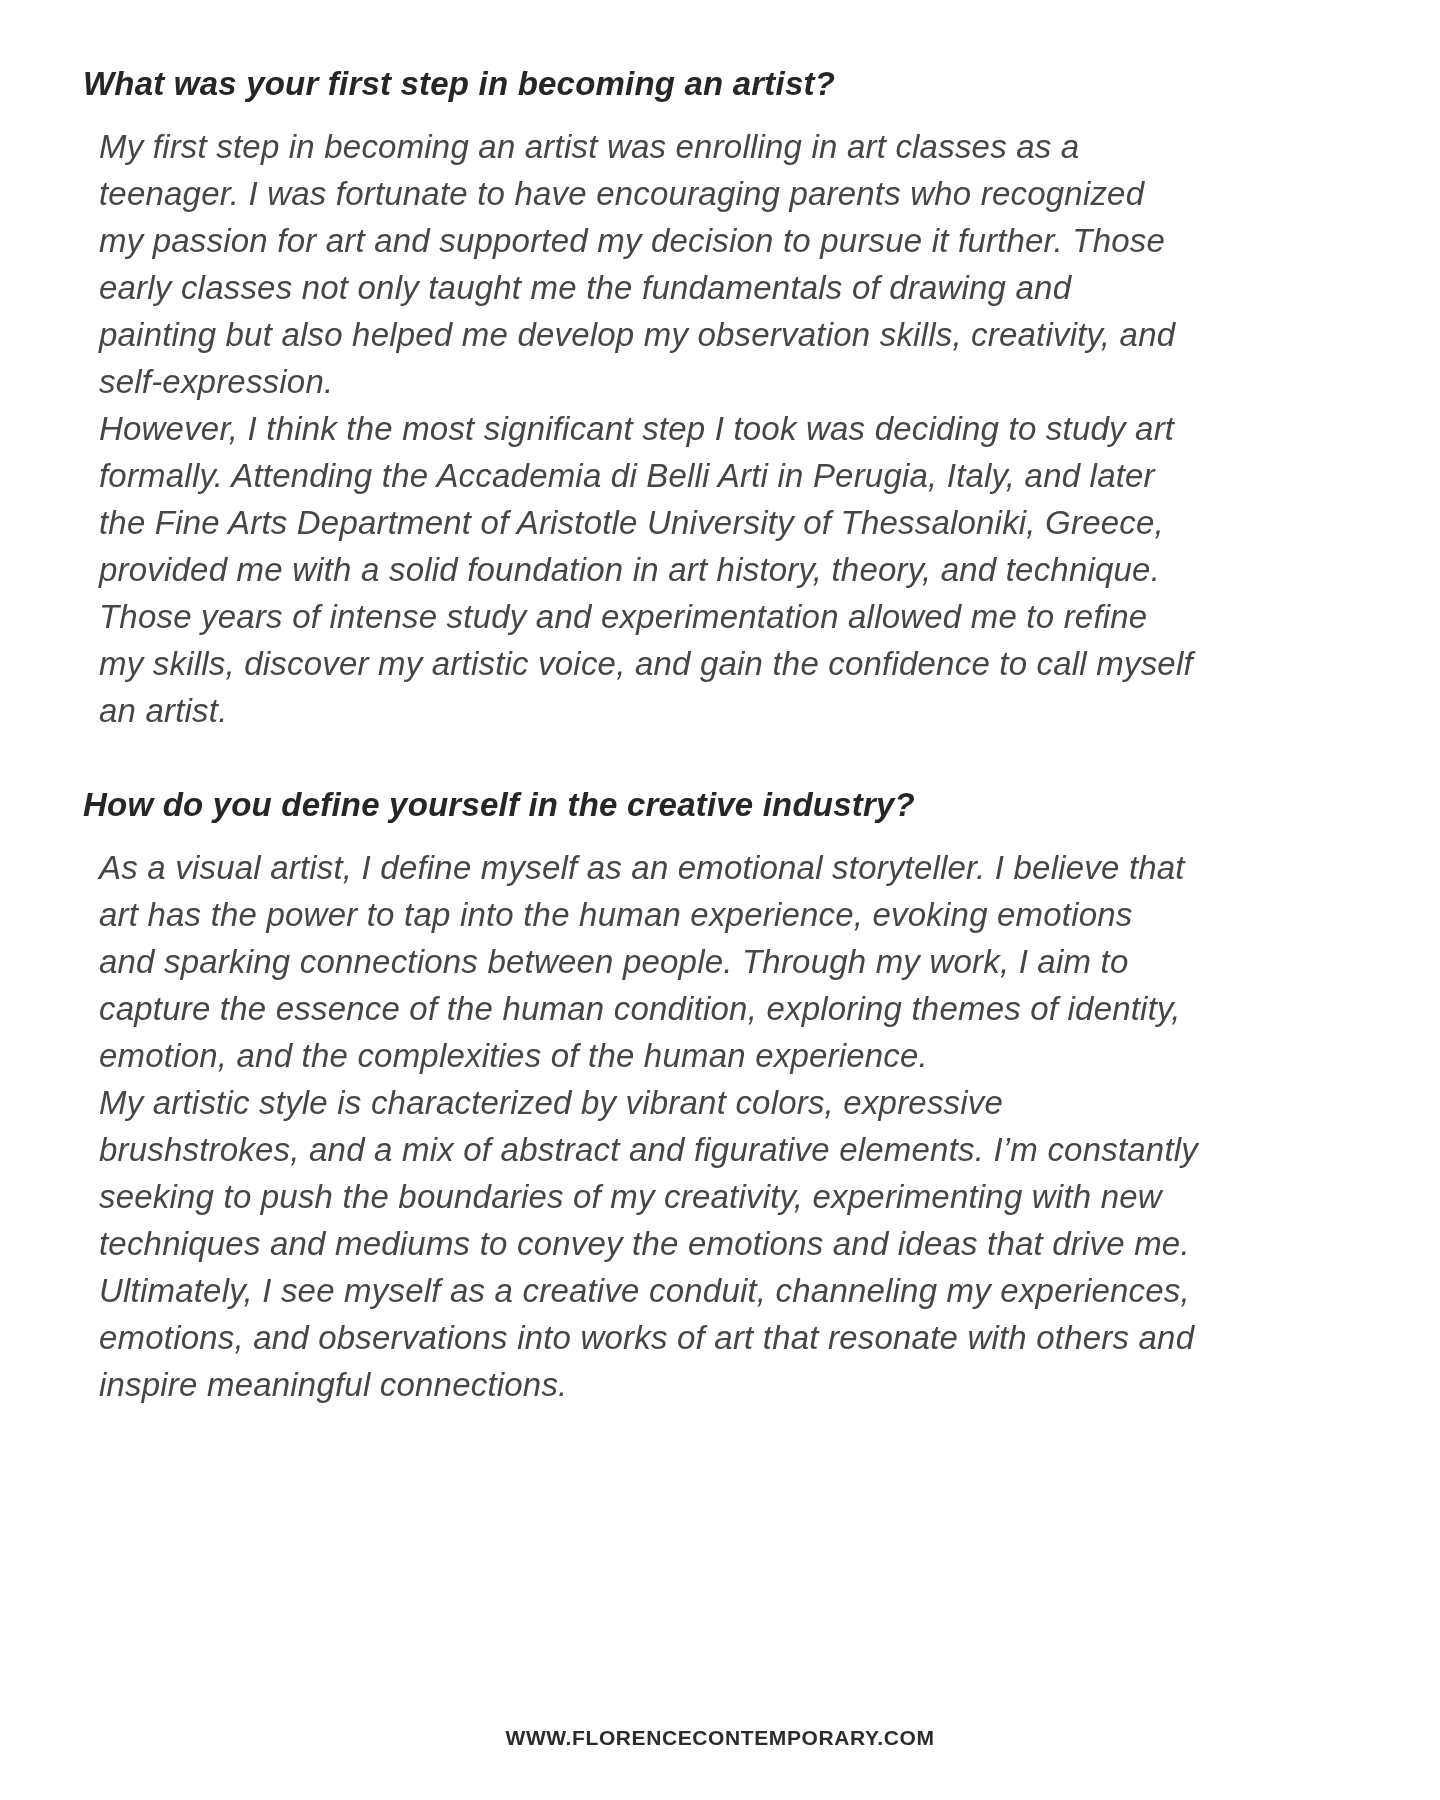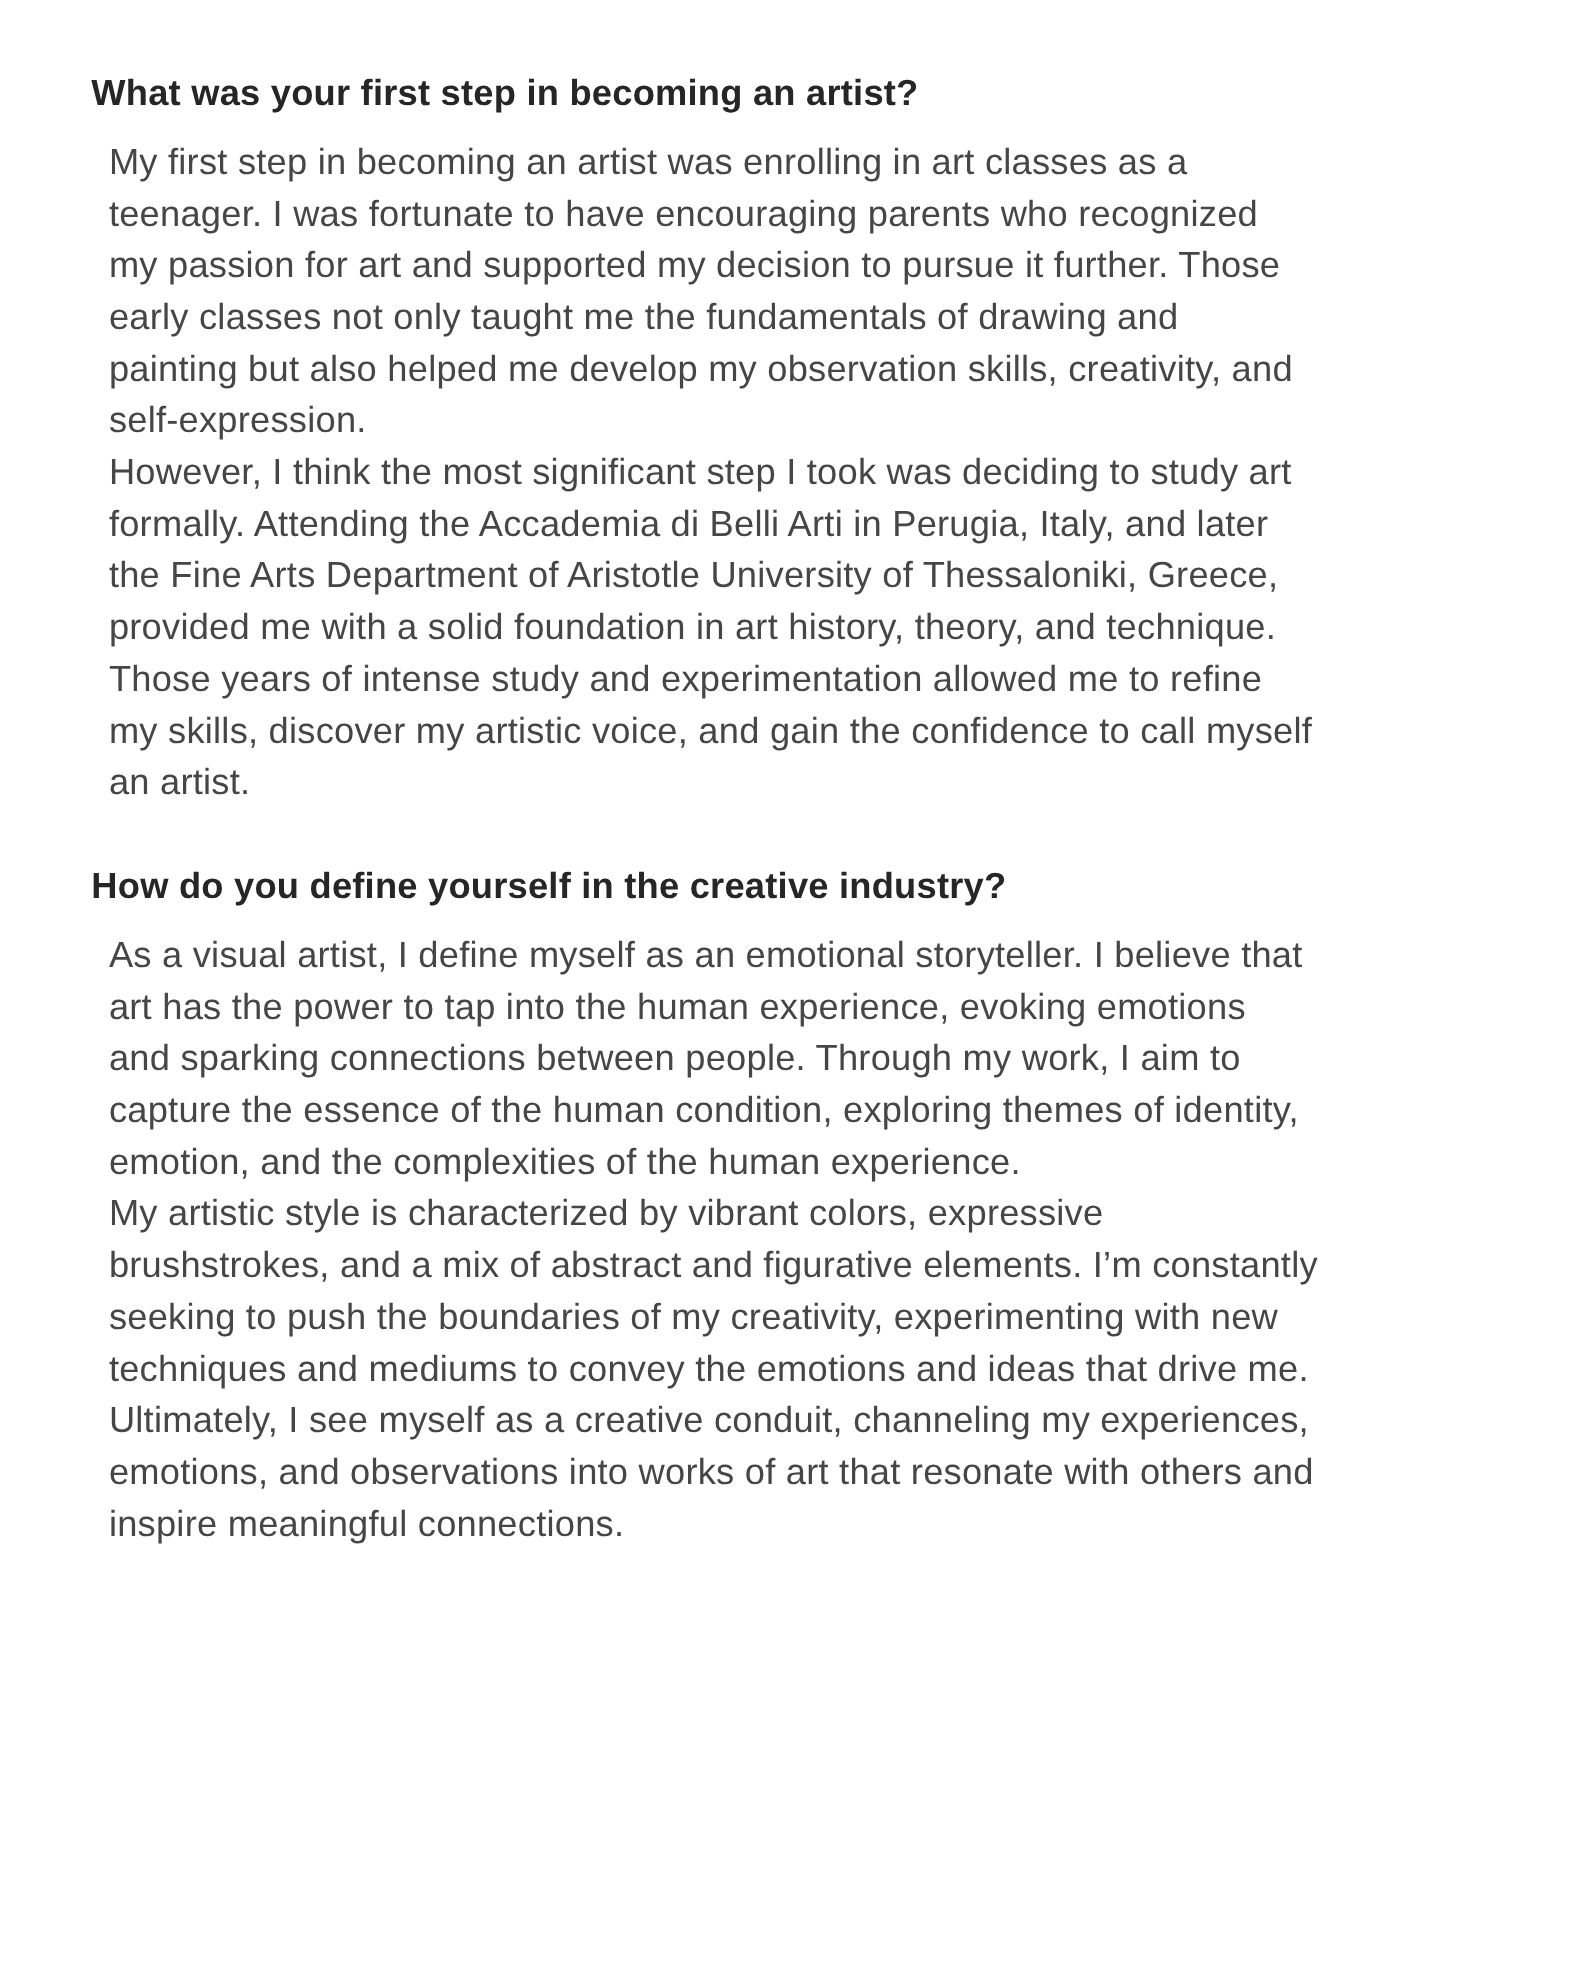--- a/index.html
+++ b/index.html
@@ -17,20 +17,21 @@
   .page {
     position: absolute;
     inset: 0;
     background: #ffffff;
   }
   .content {
     position: absolute;
     left: 83px;
     top: 60px;
     width: 1285px;
+    font-style: italic;
   }
   .qa-section + .qa-section {
     margin-top: 47px;
   }
   .question {
     margin: 0;
     font-size: 33px;
     line-height: 47px;
     font-weight: 700;
     letter-spacing: 0.2px;
@@ -94,14 +95,17 @@
 brushstrokes, and a mix of abstract and figurative elements. I’m constantly
 seeking to push the boundaries of my creativity, experimenting with new
 techniques and mediums to convey the emotions and ideas that drive me.
 Ultimately, I see myself as a creative conduit, channeling my experiences,
 emotions, and observations into works of art that resonate with others and
 inspire meaningful connections.</p>
     </section>
 
   </div>
 
+  <footer class="footer">
+    <span class="website">WWW.FLORENCECONTEMPORARY.COM</span>
+  </footer>
 
 </main>
 
 </body></html>

